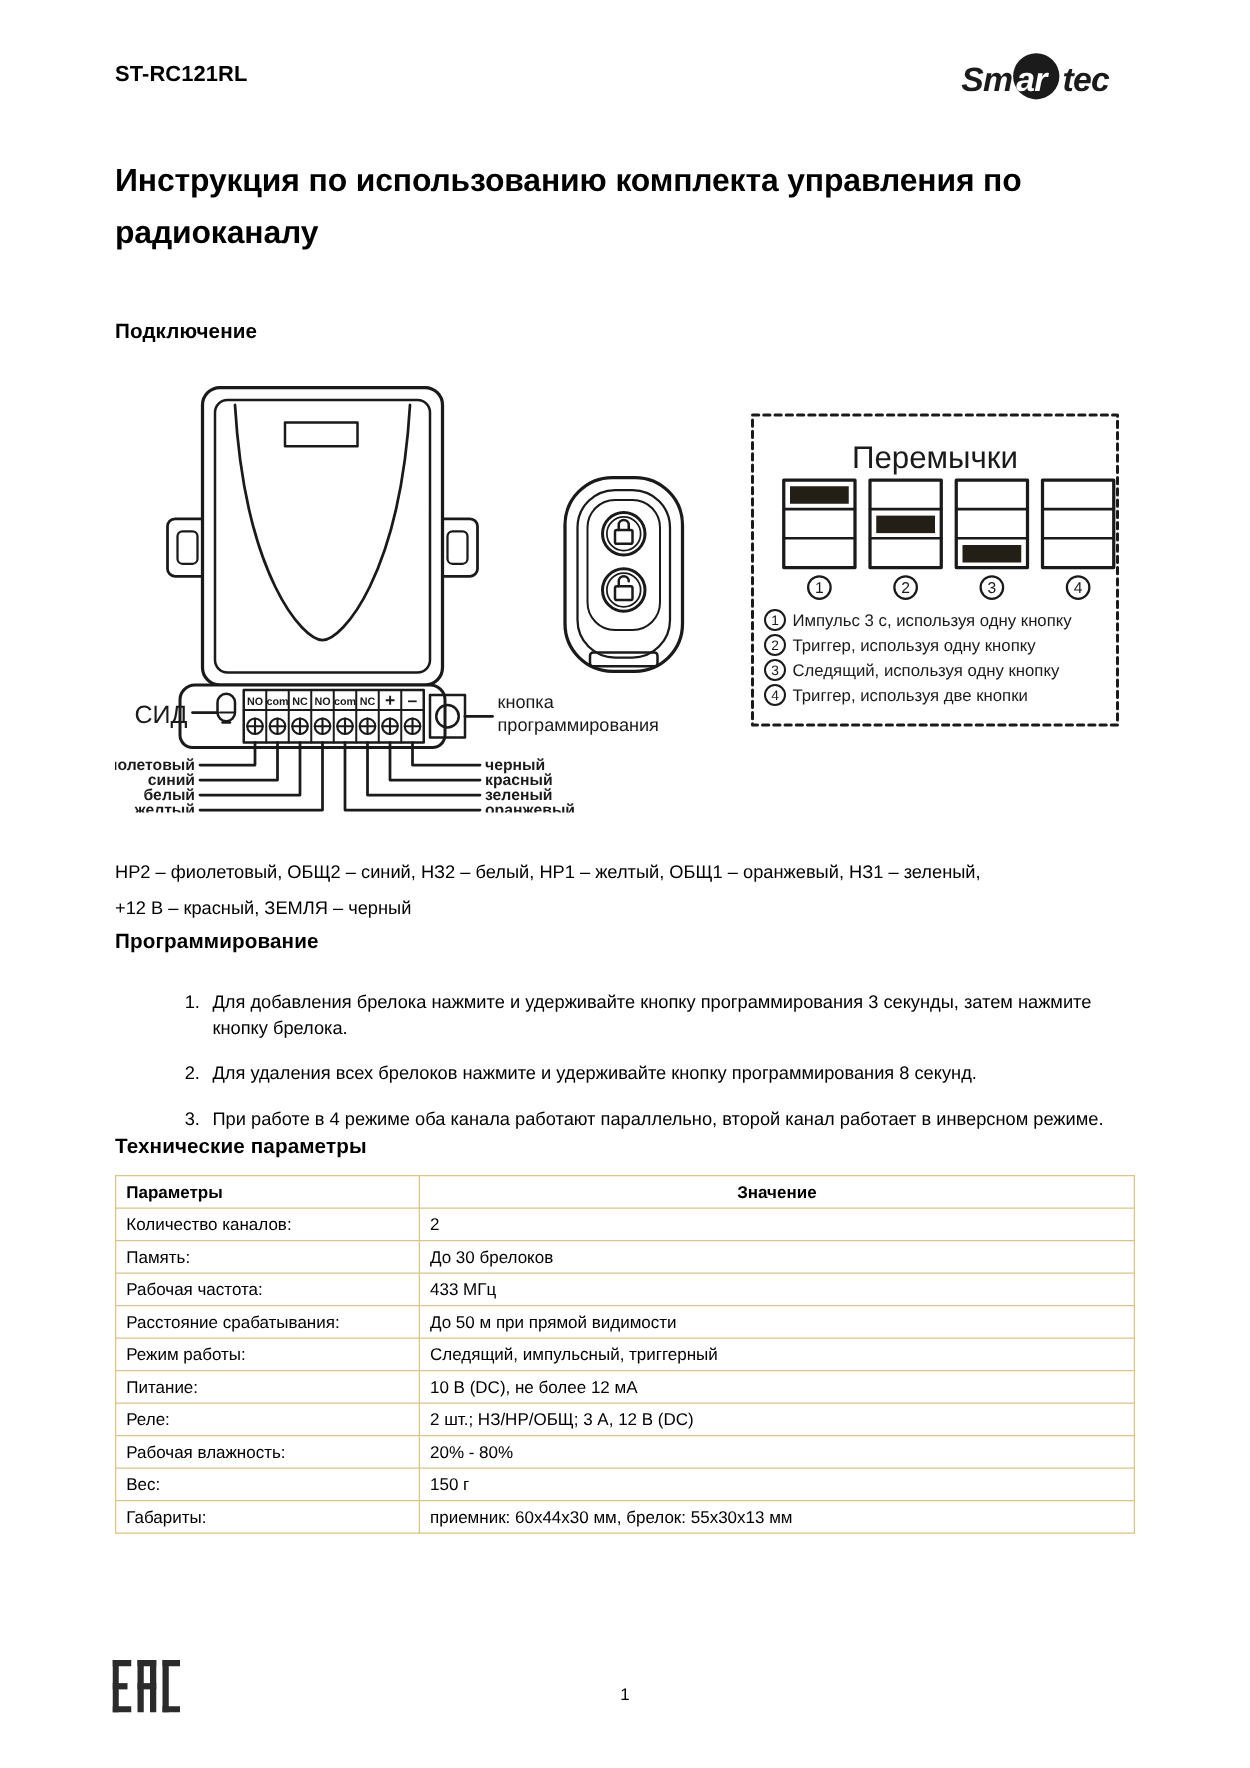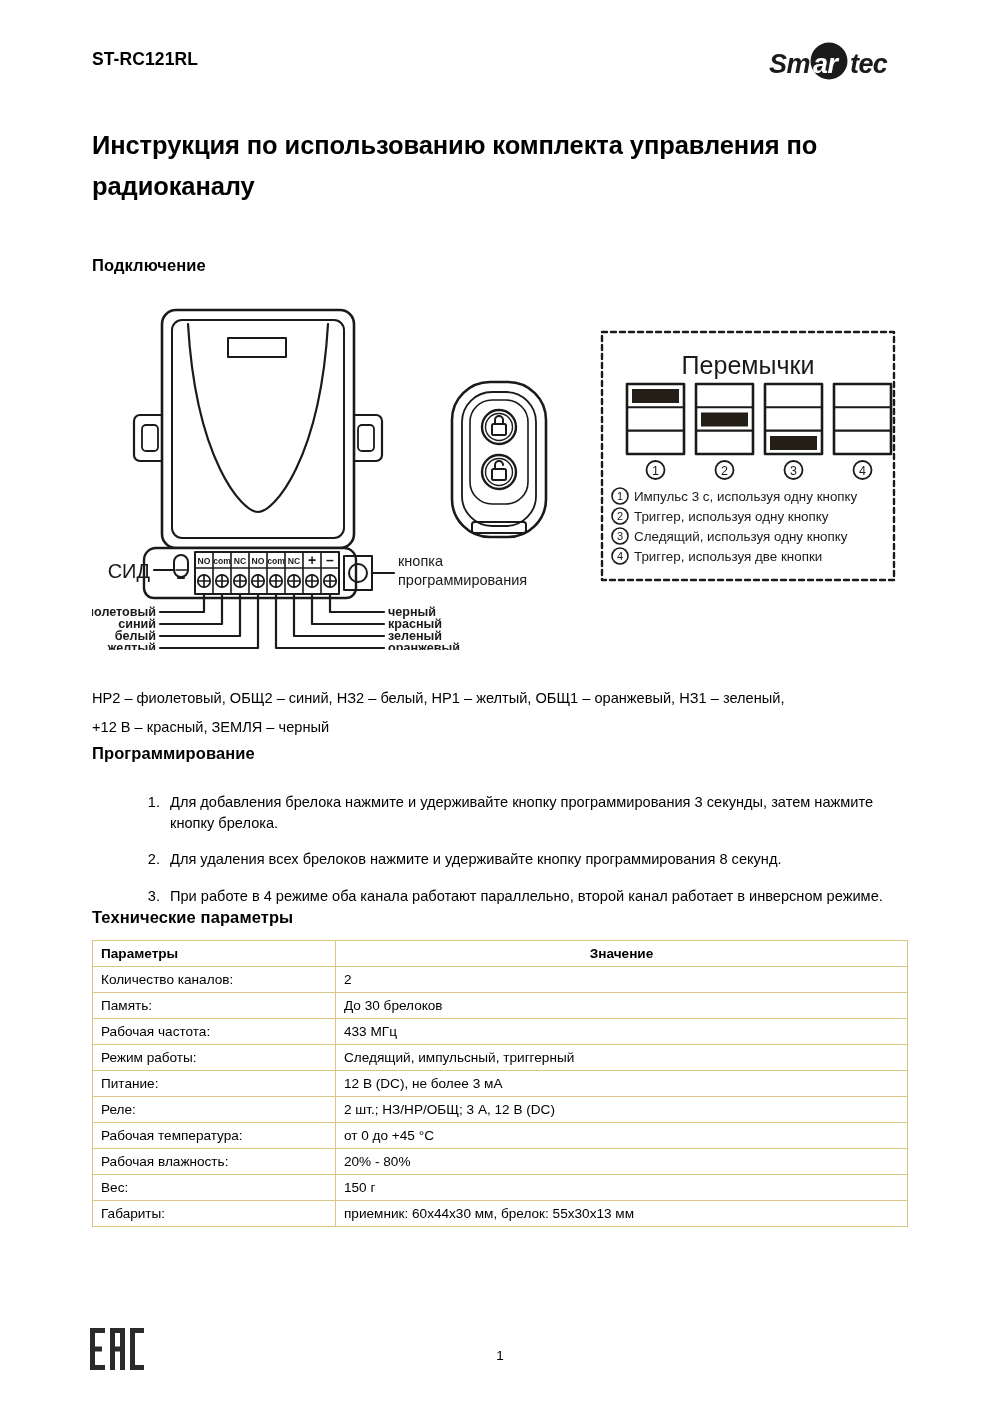--- a/index.html
+++ b/index.html
@@ -368,34 +368,34 @@
       </tr>
       <tr>
         <td class="c-param">Память:</td>
         <td class="c-value">До 30 брелоков</td>
       </tr>
       <tr>
         <td class="c-param">Рабочая частота:</td>
         <td class="c-value">433 МГц</td>
       </tr>
       <tr>
+        <td class="c-param">Расстояние срабатывания:</td>
+        <td class="c-value">До 50 м при прямой видимости</td>
+      </tr>
+      <tr>
         <td class="c-param">Режим работы:</td>
         <td class="c-value">Следящий, импульсный, триггерный</td>
       </tr>
       <tr>
         <td class="c-param">Питание:</td>
-        <td class="c-value">12 В (DC), не более 3 мА</td>
+        <td class="c-value">10 В (DC), не более 12 мА</td>
       </tr>
       <tr>
         <td class="c-param">Реле:</td>
         <td class="c-value">2 шт.; НЗ/НР/ОБЩ; 3 А, 12 В (DC)</td>
-      </tr>
-      <tr>
-        <td class="c-param">Рабочая температура:</td>
-        <td class="c-value">от 0 до +45 °С</td>
       </tr>
       <tr>
         <td class="c-param">Рабочая влажность:</td>
         <td class="c-value">20% - 80%</td>
       </tr>
       <tr>
         <td class="c-param">Вес:</td>
         <td class="c-value">150 г</td>
       </tr>
       <tr>

